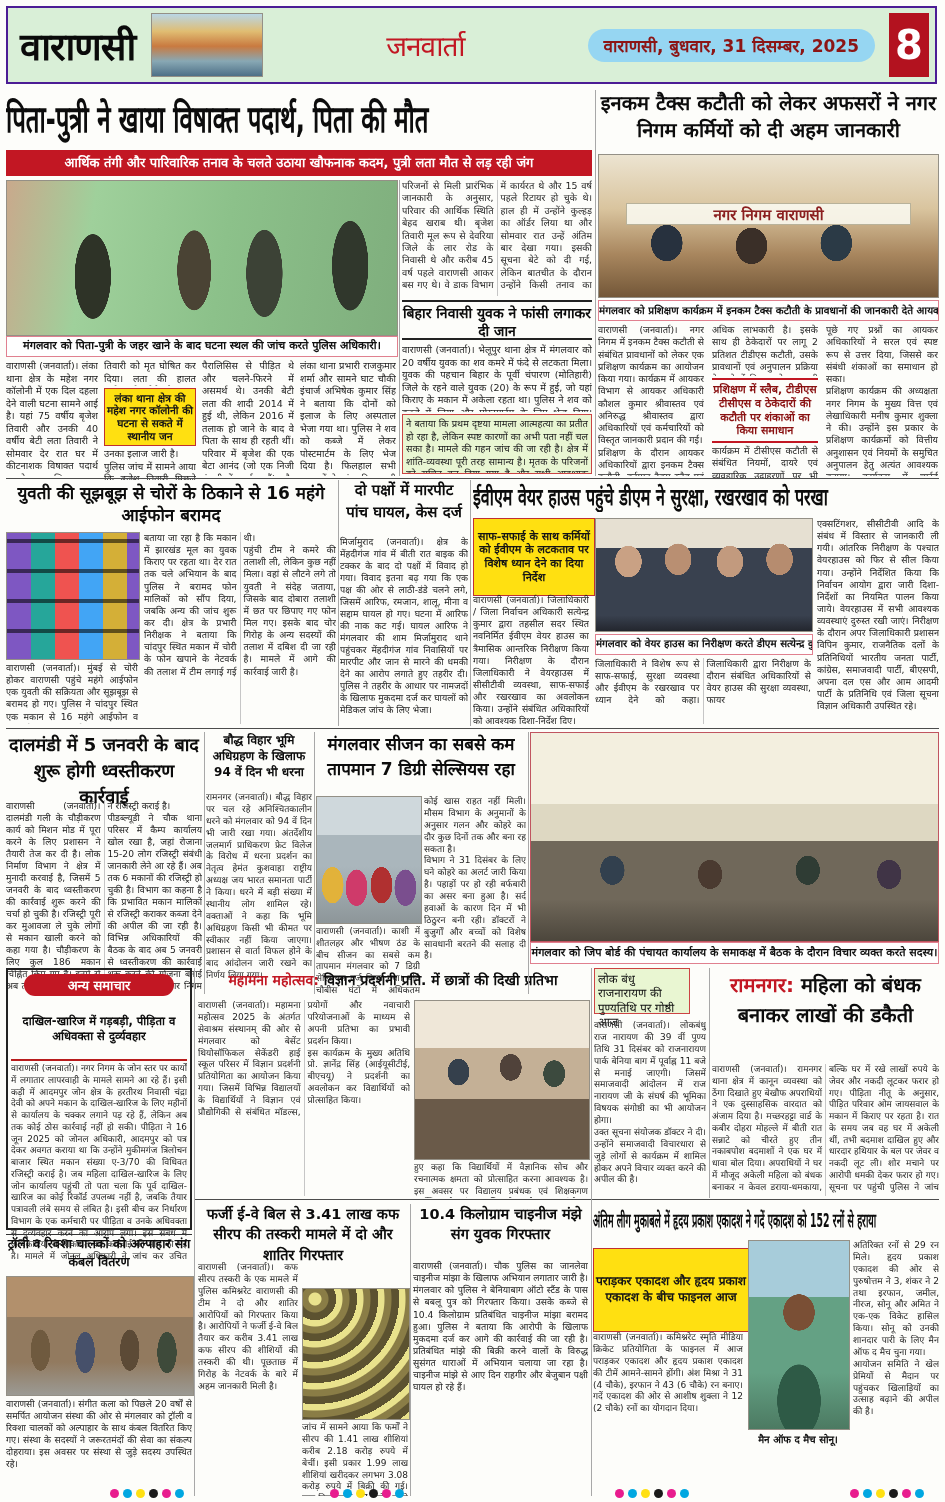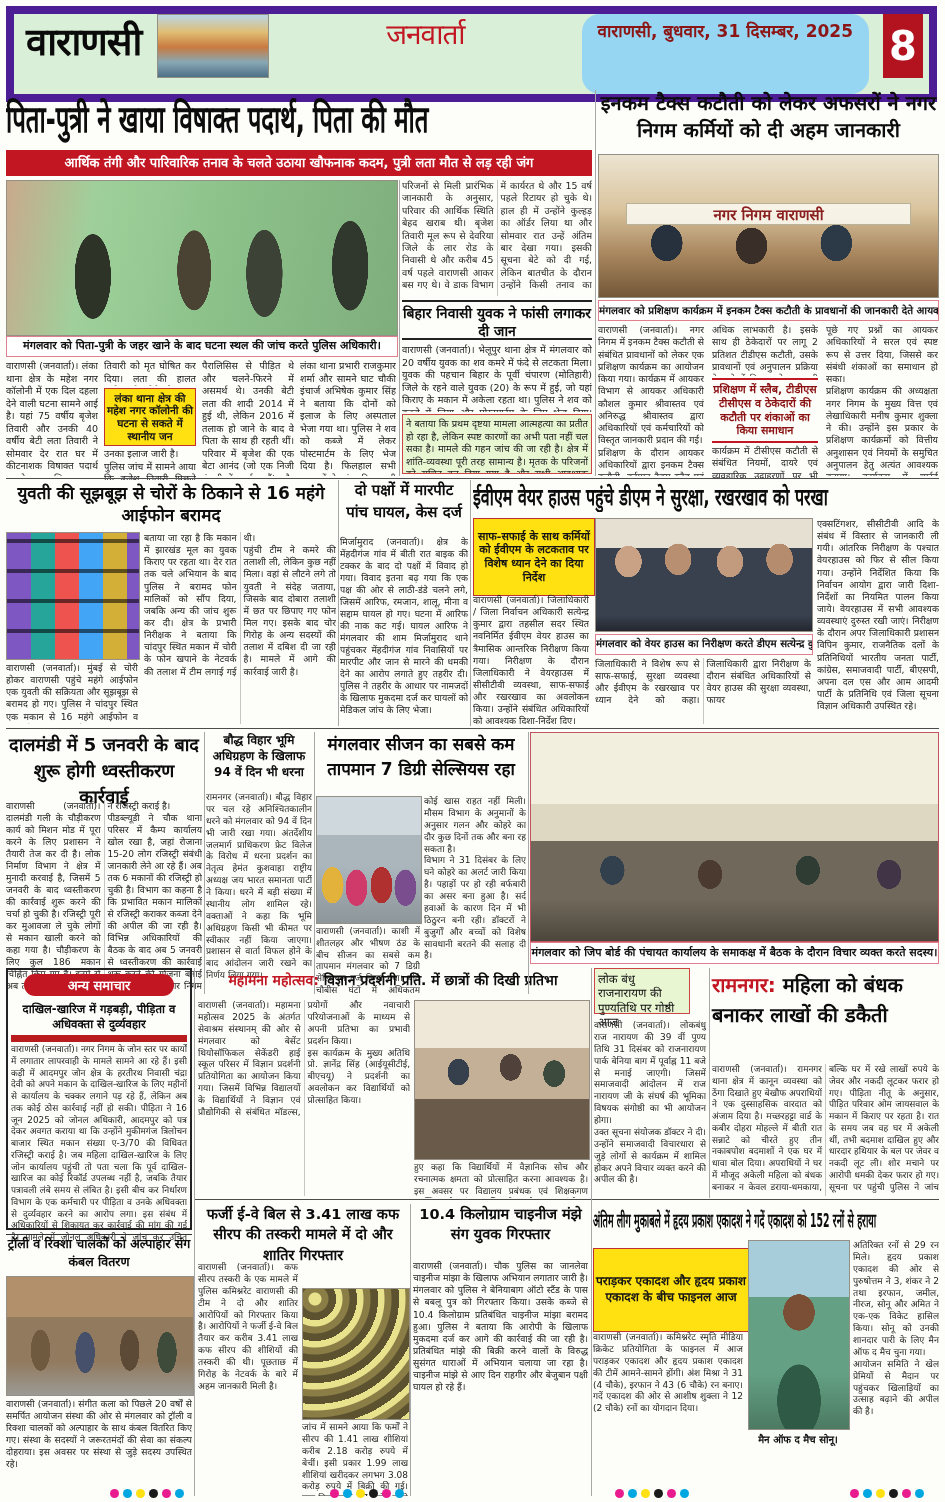--- a/index.html
+++ b/index.html
@@ -19,22 +19,22 @@
         color:#8a1212;font-weight:bold;text-align:center;padding:3px 0;font-size:11px;line-height:1.25}
   .greenbox{background:#e9f6d2;border:1px solid #cc4444;padding:3px}
   .photo{position:absolute;border:1px solid #949086}
   .vline{position:absolute;border-left:1px solid #a8a8a8;width:0}
   .hline{position:absolute;border-top:1.5px solid #4c4c4c;height:0}
   .dotrow{position:absolute;display:flex;gap:4px}
   .dot{width:9px;height:9px;border-radius:50%}
   .d1{background:var(--reg1,#e81c8e)}.d2{background:var(--reg2,#00a7e1)}
   .d3{background:var(--reg3,#ffe012)}.d4{background:var(--reg4,#1a1a1a)}
   
-  .masthead{position:absolute;left:6px;top:6px;width:931px;height:96px;background:var(--headerbg,#d9efd7);
-        border:8px solid #4c1d95;display:flex;box-sizing:border-box}
+  .masthead{position:absolute;left:6px;top:6px;width:931px;height:78px;background:var(--headerbg,#d9efd7);
+        border:2px solid #4c1d95;display:flex;align-items:center;box-sizing:border-box}
   .regionname{font-size:38px;font-weight:bold;color:#0a0a0a;margin-left:12px;letter-spacing:-1px}
   .papertitle{font-size:28px;font-weight:normal;color:var(--accent,#d21f2b);letter-spacing:-1px}
   .datepill{background:var(--pillblue,#96d6f2);border-radius:18px;padding:5px 16px;color:#8c1515;
         font-weight:bold;font-size:17px;white-space:nowrap}
   .pagenum{width:40px;height:64px;background:var(--pagered,#b3121f);color:#fff;font-weight:bold;font-size:40px;
         display:flex;align-items:center;justify-content:center;margin-right:6px}
   
   .ph-ghat{background:linear-gradient(180deg,#b9d6e6 0%,#e0bd72 28%,#c97a40 52%,#88a8b4 76%,#4e7087 100%)}
   .ph-crime{background:
      radial-gradient(ellipse 30px 70px at 22% 62%,#2e3327 0 60%,transparent 61%),
@@ -178,37 +178,37 @@
   <div class="photo ph-crowd" style="left:316px;top:796px;width:104px;height:126px"></div>
   <div class="abs bodytxt" style="left:316px;top:926px;width:104px;height:68px;font-size:8.9px">वाराणसी (जनवार्ता)। काशी में शीतलहर और भीषण ठंड के बीच सीजन का सबसे कम तापमान मंगलवार को 7 डिग्री सेल्सियस दर्ज किया गया। बीते चौबीस घंटों में अधिकतम तापमान सामान्य से 7.7 डिग्री कम रहा। न्यूनतम तापमान सामान्य से 1.6 डिग्री कम था।</div>
   <div class="abs bodytxt" style="left:424px;top:796px;width:102px;height:198px;font-size:9px">कोई खास राहत नहीं मिली। मौसम विभाग के अनुमानों के अनुसार गलन और कोहरे का दौर कुछ दिनों तक और बना रह सकता है।
 विभाग ने 31 दिसंबर के लिए घने कोहरे का अलर्ट जारी किया है। पहाड़ों पर हो रही बर्फबारी का असर बना हुआ है। सर्द हवाओं के कारण दिन में भी ठिठुरन बनी रही। डॉक्टरों ने बुजुर्गों और बच्चों को विशेष सावधानी बरतने की सलाह दी है।</div>
 
   <div class="photo ph-hall" style="left:530px;top:732px;width:407px;height:208px;border:1px solid #c05560"></div>
   <div class="abs cap" style="left:530px;top:942px;width:407px;height:20px;line-height:19px">मंगलवार को जिप बोर्ड की पंचायत कार्यालय के समाकक्ष में बैठक के दौरान विचार व्यक्त करते सदस्य।</div>
 
   <div class="abs" style="left:6px;top:968px;width:186px;height:262px;border:2px solid #222;box-sizing:border-box;padding:3px">
     <div style="width:150px;margin:1px auto;background:var(--accent,#c21723);color:#fff;font-weight:bold;font-size:13px;text-align:center;border-radius:12px;padding:2px 0">अन्य समाचार</div>
-    <div class="headline" style="font-size:11.5px;text-align:center;border-bottom:7px solid #b91c1c;padding:4px 0">दाखिल-खारिज में गड़बड़ी, पीड़िता व अधिवक्ता से दुर्व्यवहार</div>
+    <div class="headline" style="font-size:11.5px;text-align:center;border-bottom:2px solid #b91c1c;padding:16px 0">दाखिल-खारिज में गड़बड़ी, पीड़िता व अधिवक्ता से दुर्व्यवहार</div>
     <div class="bodytxt" style="font-size:8.9px;height:196px;margin-top:2px">वाराणसी (जनवार्ता)। नगर निगम के जोन स्तर पर कार्यों में लगातार लापरवाही के मामले सामने आ रहे हैं। इसी कड़ी में आदमपुर जोन क्षेत्र के हरतीरथ निवासी चंद्रा देवी को अपने मकान के दाखिल-खारिज के लिए महीनों से कार्यालय के चक्कर लगाने पड़ रहे हैं, लेकिन अब तक कोई ठोस कार्रवाई नहीं हो सकी। पीड़िता ने 16 जून 2025 को जोनल अधिकारी, आदमपुर को पत्र देकर अवगत कराया था कि उन्होंने मुकीमगंज त्रिलोचन बाजार स्थित मकान संख्या ए-3/70 की विधिवत रजिस्ट्री कराई है। जब महिला दाखिल-खारिज के लिए जोन कार्यालय पहुंची तो पता चला कि पूर्व दाखिल-खारिज का कोई रिकॉर्ड उपलब्ध नहीं है, जबकि तैयार पत्रावली लंबे समय से लंबित है। इसी बीच कर निर्धारण विभाग के एक कर्मचारी पर पीड़िता व उनके अधिवक्ता से दुर्व्यवहार करने का आरोप लगा। इस संबंध में अधिकारियों से शिकायत कर कार्रवाई की मांग की गई है। मामले में जोनल अधिकारी ने जांच कर उचित कार्रवाई का आश्वासन दिया है।</div>
   </div>
 
   <div class="abs headline" style="left:198px;top:970px;width:390px;height:24px;text-align:center;overflow:hidden;white-space:nowrap;font-size:14px">
     <span style="color:var(--accent,#c21723)">महामना महोत्सव:</span><span> विज्ञान प्रदर्शनी प्रति. में छात्रों की दिखी प्रतिभा</span>
   </div>
   <div class="abs bodytxt cols2" style="left:198px;top:1000px;width:212px;height:196px;font-size:9px">वाराणसी (जनवार्ता)। महामना महोत्सव 2025 के अंतर्गत सेवाश्रम संस्थानम् की ओर से मंगलवार को बेसेंट थियोसॉफिकल सेकेंडरी हाई स्कूल परिसर में विज्ञान प्रदर्शनी प्रतियोगिता का आयोजन किया गया। जिसमें विभिन्न विद्यालयों के विद्यार्थियों ने विज्ञान एवं प्रौद्योगिकी से संबंधित मॉडल्स, प्रयोगों और नवाचारी परियोजनाओं के माध्यम से अपनी प्रतिभा का प्रभावी प्रदर्शन किया।
 इस कार्यक्रम के मुख्य अतिथि प्रो. ज्ञानेंद्र सिंह (आईयूसीटीई, बीएचयू) ने प्रदर्शनी का अवलोकन कर विद्यार्थियों को प्रोत्साहित किया।</div>
   <div class="photo ph-expo" style="left:414px;top:1000px;width:174px;height:158px"></div>
   <div class="abs bodytxt" style="left:414px;top:1162px;width:174px;height:36px;font-size:8.9px">हुए कहा कि विद्यार्थियों में वैज्ञानिक सोच और रचनात्मक क्षमता को प्रोत्साहित करना आवश्यक है। इस अवसर पर विद्यालय प्रबंधक एवं शिक्षकगण उपस्थित रहे। संस्था सचिव ने कार्यक्रम का संयोजन किया।</div>
 
   <div class="abs greenbox" style="left:594px;top:968px;width:96px;height:46px;box-sizing:border-box;font-weight:normal;font-size:11.5px;line-height:1.25;text-align:left">लोक बंधु राजनारायण की पुण्यतिथि पर गोष्ठी आज</div>
   <div class="abs bodytxt" style="left:594px;top:1020px;width:112px;height:176px;font-size:9px">वाराणसी (जनवार्ता)। लोकबंधु राज नारायण की 39 वीं पुण्य तिथि 31 दिसंबर को राजनारायण पार्क बेनिया बाग में पूर्वाह्न 11 बजे से मनाई जाएगी। जिसमें समाजवादी आंदोलन में राज नारायण जी के संघर्ष की भूमिका विषयक संगोष्ठी का भी आयोजन होगा।
 उक्त सूचना संयोजक डॉक्टर ने दी। उन्होंने समाजवादी विचारधारा से जुड़े लोगों से कार्यक्रम में शामिल होकर अपने विचार व्यक्त करने की अपील की है।</div>
 
-  <div class="abs headline" style="left:712px;top:970px;width:227px;height:90px;font-size:20px;line-height:1.5;text-align:left">
+  <div class="abs headline" style="left:712px;top:970px;width:227px;height:90px;font-size:20px;line-height:1.5;text-align:center">
     <span style="color:var(--accent,#c21723)">रामनगर:</span><span> महिला को बंधक बनाकर लाखों की डकैती</span>
   </div>
   <div class="abs bodytxt cols2" style="left:712px;top:1064px;width:227px;height:132px;font-size:8.9px">वाराणसी (जनवार्ता)। रामनगर थाना क्षेत्र में कानून व्यवस्था को ठेंगा दिखाते हुए बेखौफ अपराधियों ने एक दुस्साहसिक वारदात को अंजाम दिया है। मच्छरहट्टा वार्ड के कबीर दोहरा मोहल्ले में बीती रात सन्नाटे को चीरते हुए तीन नकाबपोश बदमाशों ने एक घर में धावा बोल दिया। अपराधियों ने घर में मौजूद अकेली महिला को बंधक बनाकर न केवल डराया-धमकाया, बल्कि घर में रखे लाखों रुपये के जेवर और नकदी लूटकर फरार हो गए। पीड़िता नीतू के अनुसार, पीड़ित परिवार ओम जायसवाल के मकान में किराए पर रहता है। रात के समय जब वह घर में अकेली थीं, तभी बदमाश दाखिल हुए और धारदार हथियार के बल पर जेवर व नकदी लूट ली। शोर मचाने पर आरोपी धमकी देकर फरार हो गए। सूचना पर पहुंची पुलिस ने जांच शुरू कर दी है। डॉग स्क्वायड और फोरेंसिक टीम की मदद से सुराग जुटाए जा रहे हैं।</div>
 
   <div class="hline" style="left:194px;top:1199px;width:745px"></div>
 
   <div class="abs headline" style="left:6px;top:1234px;width:186px;height:38px;font-size:12.5px;line-height:1.4;text-align:center;border-top:1px solid #333">ट्रॉली व रिक्शा चालकों को अल्पाहार संग कंबल वितरण</div>
   <div class="photo ph-blanket" style="left:6px;top:1276px;width:186px;height:118px"></div>
   <div class="abs bodytxt" style="left:6px;top:1398px;width:186px;height:96px;font-size:9.1px">वाराणसी (जनवार्ता)। संगीत कला को पिछले 20 वर्षों से समर्पित आयोजन संस्था की ओर से मंगलवार को ट्रॉली व रिक्शा चालकों को अल्पाहार के साथ कंबल वितरित किए गए। संस्था के सदस्यों ने जरूरतमंदों की सेवा का संकल्प दोहराया। इस अवसर पर संस्था से जुड़े सदस्य उपस्थित रहे।</div>
 

